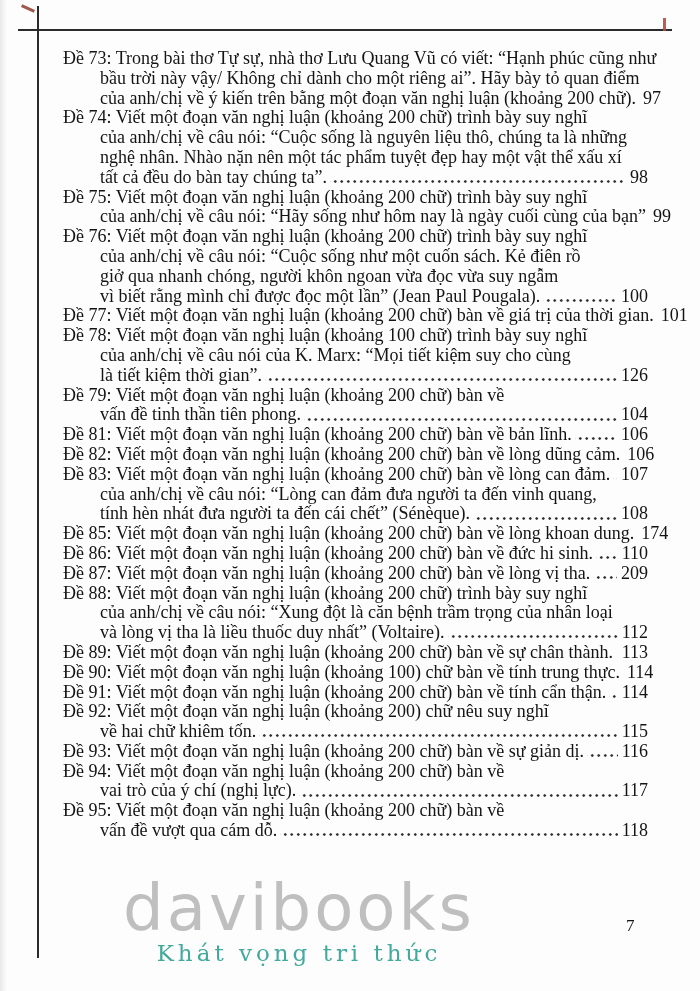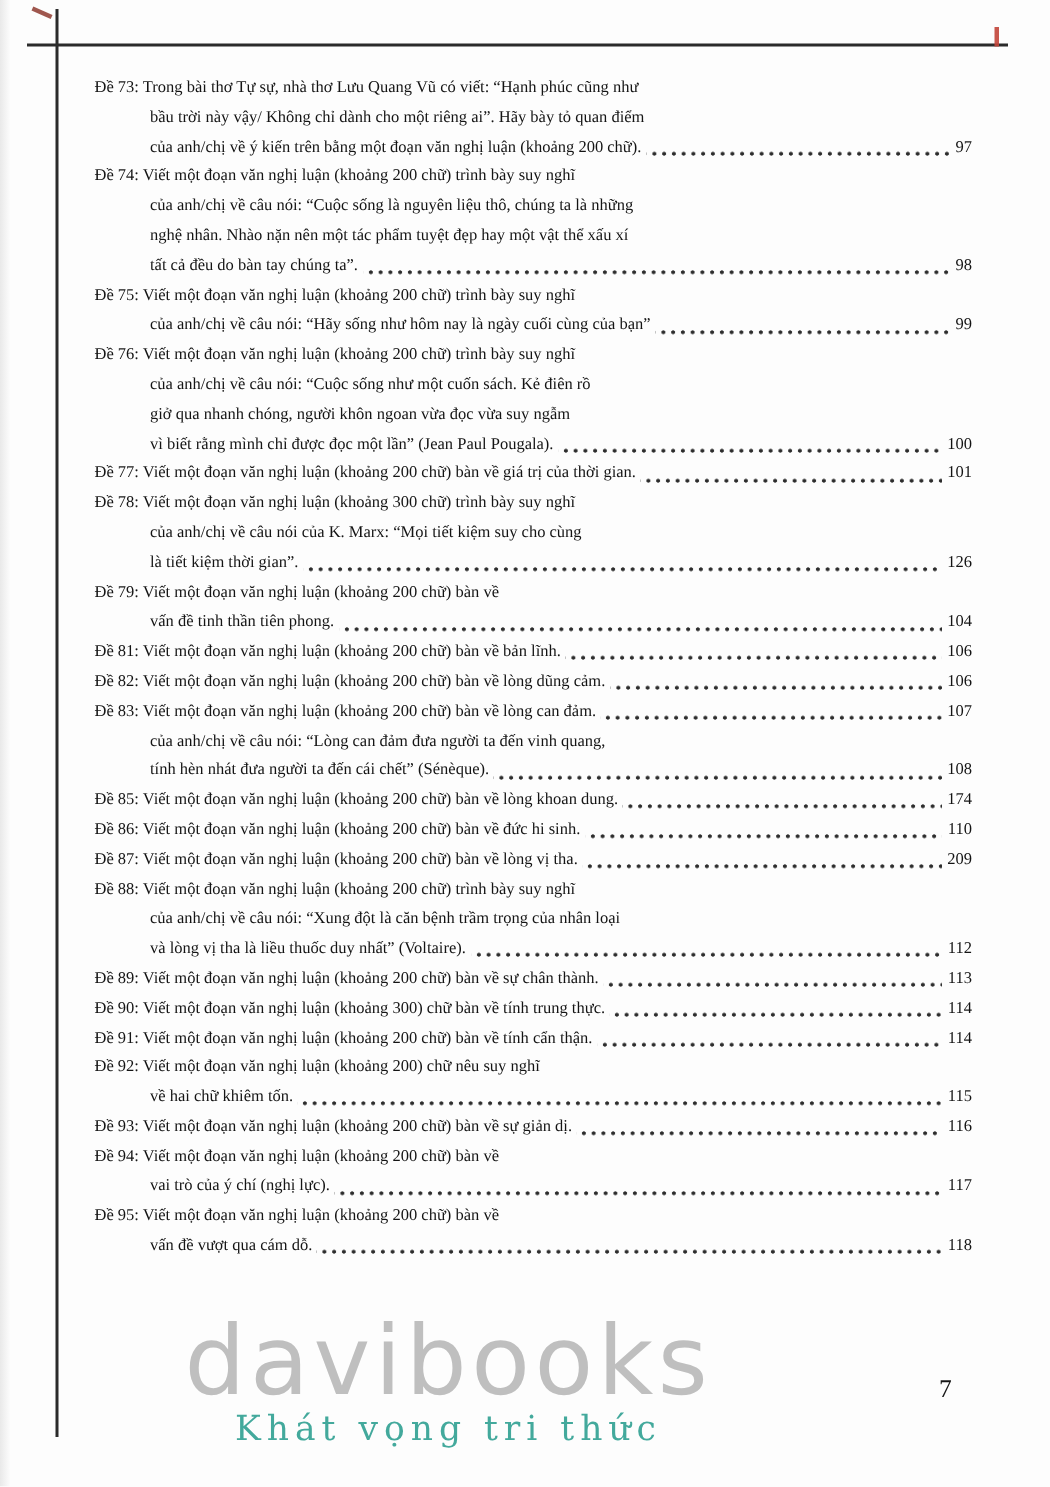--- a/index.html
+++ b/index.html
@@ -13,21 +13,21 @@
   }
   .page{position:absolute;inset:0;background:linear-gradient(90deg,#e9e9e9 0,#fdfdfd 7px);}
   .vline{position:absolute;left:37px;top:6px;width:2px;height:952px;background:#2b2b2b;}
   .hline{position:absolute;left:18px;top:29px;width:654px;height:2px;background:#2b2b2b;}
   .mark{position:absolute;}
   .mark-tl{left:21px;top:7px;width:14px;height:3px;background:#8e3a2f;transform:rotate(24deg);opacity:.85;}
   .mark-tr{left:663px;top:18px;width:3px;height:13px;background:#c2453a;opacity:.9;}
 
   .toc{
     position:absolute;left:63px;top:49px;width:585px;
-    font-size:11px;line-height:19.8px;z-index:2;
+    font-size:18px;line-height:19.8px;z-index:2;
   }
   .entry{margin:0;}
   .line{white-space:pre;}
   .line.cont{padding-left:37px;}
   .line.last{display:flex;}
   .line.last .txt{flex:0 0 auto;white-space:pre;}
   .leader{
     flex:1 1 auto;min-width:0;margin:0 4px 0 3px;
     background-image:radial-gradient(circle,#2c2c2c 1.1px,transparent 1.45px);
     background-repeat:repeat-x;
@@ -84,21 +84,21 @@
       <div class="entry">
         <div class="line"><span class="txt">Đề 76: Viết một đoạn văn nghị luận (khoảng 200 chữ) trình bày suy nghĩ</span></div>
         <div class="line cont"><span class="txt">của anh/chị về câu nói: “Cuộc sống như một cuốn sách. Kẻ điên rồ</span></div>
         <div class="line cont"><span class="txt">giở qua nhanh chóng, người khôn ngoan vừa đọc vừa suy ngẫm</span></div>
         <div class="line cont last"><span class="txt">vì biết rằng mình chỉ được đọc một lần” (Jean Paul Pougala).</span><span class="leader"></span><span class="pagenum">100</span></div>
       </div>
       <div class="entry">
         <div class="line last"><span class="txt">Đề 77: Viết một đoạn văn nghị luận (khoảng 200 chữ) bàn về giá trị của thời gian.</span><span class="leader"></span><span class="pagenum">101</span></div>
       </div>
       <div class="entry">
-        <div class="line"><span class="txt">Đề 78: Viết một đoạn văn nghị luận (khoảng 300 chữ) trình bày suy nghĩ</span></div>
+        <div class="line"><span class="txt">Đề 78: Viết một đoạn văn nghị luận (khoảng 100 chữ) trình bày suy nghĩ</span></div>
         <div class="line cont"><span class="txt">của anh/chị về câu nói của K. Marx: “Mọi tiết kiệm suy cho cùng</span></div>
         <div class="line cont last"><span class="txt">là tiết kiệm thời gian”.</span><span class="leader"></span><span class="pagenum">126</span></div>
       </div>
       <div class="entry">
         <div class="line"><span class="txt">Đề 79: Viết một đoạn văn nghị luận (khoảng 200 chữ) bàn về</span></div>
         <div class="line cont last"><span class="txt">vấn đề tinh thần tiên phong.</span><span class="leader"></span><span class="pagenum">104</span></div>
       </div>
       <div class="entry">
         <div class="line last"><span class="txt">Đề 81: Viết một đoạn văn nghị luận (khoảng 200 chữ) bàn về bản lĩnh.</span><span class="leader"></span><span class="pagenum">106</span></div>
       </div>
@@ -123,21 +123,21 @@
       </div>
       <div class="entry">
         <div class="line"><span class="txt">Đề 88: Viết một đoạn văn nghị luận (khoảng 200 chữ) trình bày suy nghĩ</span></div>
         <div class="line cont"><span class="txt">của anh/chị về câu nói: “Xung đột là căn bệnh trầm trọng của nhân loại</span></div>
         <div class="line cont last"><span class="txt">và lòng vị tha là liều thuốc duy nhất” (Voltaire).</span><span class="leader"></span><span class="pagenum">112</span></div>
       </div>
       <div class="entry">
         <div class="line last"><span class="txt">Đề 89: Viết một đoạn văn nghị luận (khoảng 200 chữ) bàn về sự chân thành.</span><span class="leader"></span><span class="pagenum">113</span></div>
       </div>
       <div class="entry">
-        <div class="line last"><span class="txt">Đề 90: Viết một đoạn văn nghị luận (khoảng 300) chữ bàn về tính trung thực.</span><span class="leader"></span><span class="pagenum">114</span></div>
+        <div class="line last"><span class="txt">Đề 90: Viết một đoạn văn nghị luận (khoảng 100) chữ bàn về tính trung thực.</span><span class="leader"></span><span class="pagenum">114</span></div>
       </div>
       <div class="entry">
         <div class="line last"><span class="txt">Đề 91: Viết một đoạn văn nghị luận (khoảng 200 chữ) bàn về tính cẩn thận.</span><span class="leader"></span><span class="pagenum">114</span></div>
       </div>
       <div class="entry">
         <div class="line"><span class="txt">Đề 92: Viết một đoạn văn nghị luận (khoảng 200) chữ nêu suy nghĩ</span></div>
         <div class="line cont last"><span class="txt">về hai chữ khiêm tốn.</span><span class="leader"></span><span class="pagenum">115</span></div>
       </div>
       <div class="entry">
         <div class="line last"><span class="txt">Đề 93: Viết một đoạn văn nghị luận (khoảng 200 chữ) bàn về sự giản dị.</span><span class="leader"></span><span class="pagenum">116</span></div>

